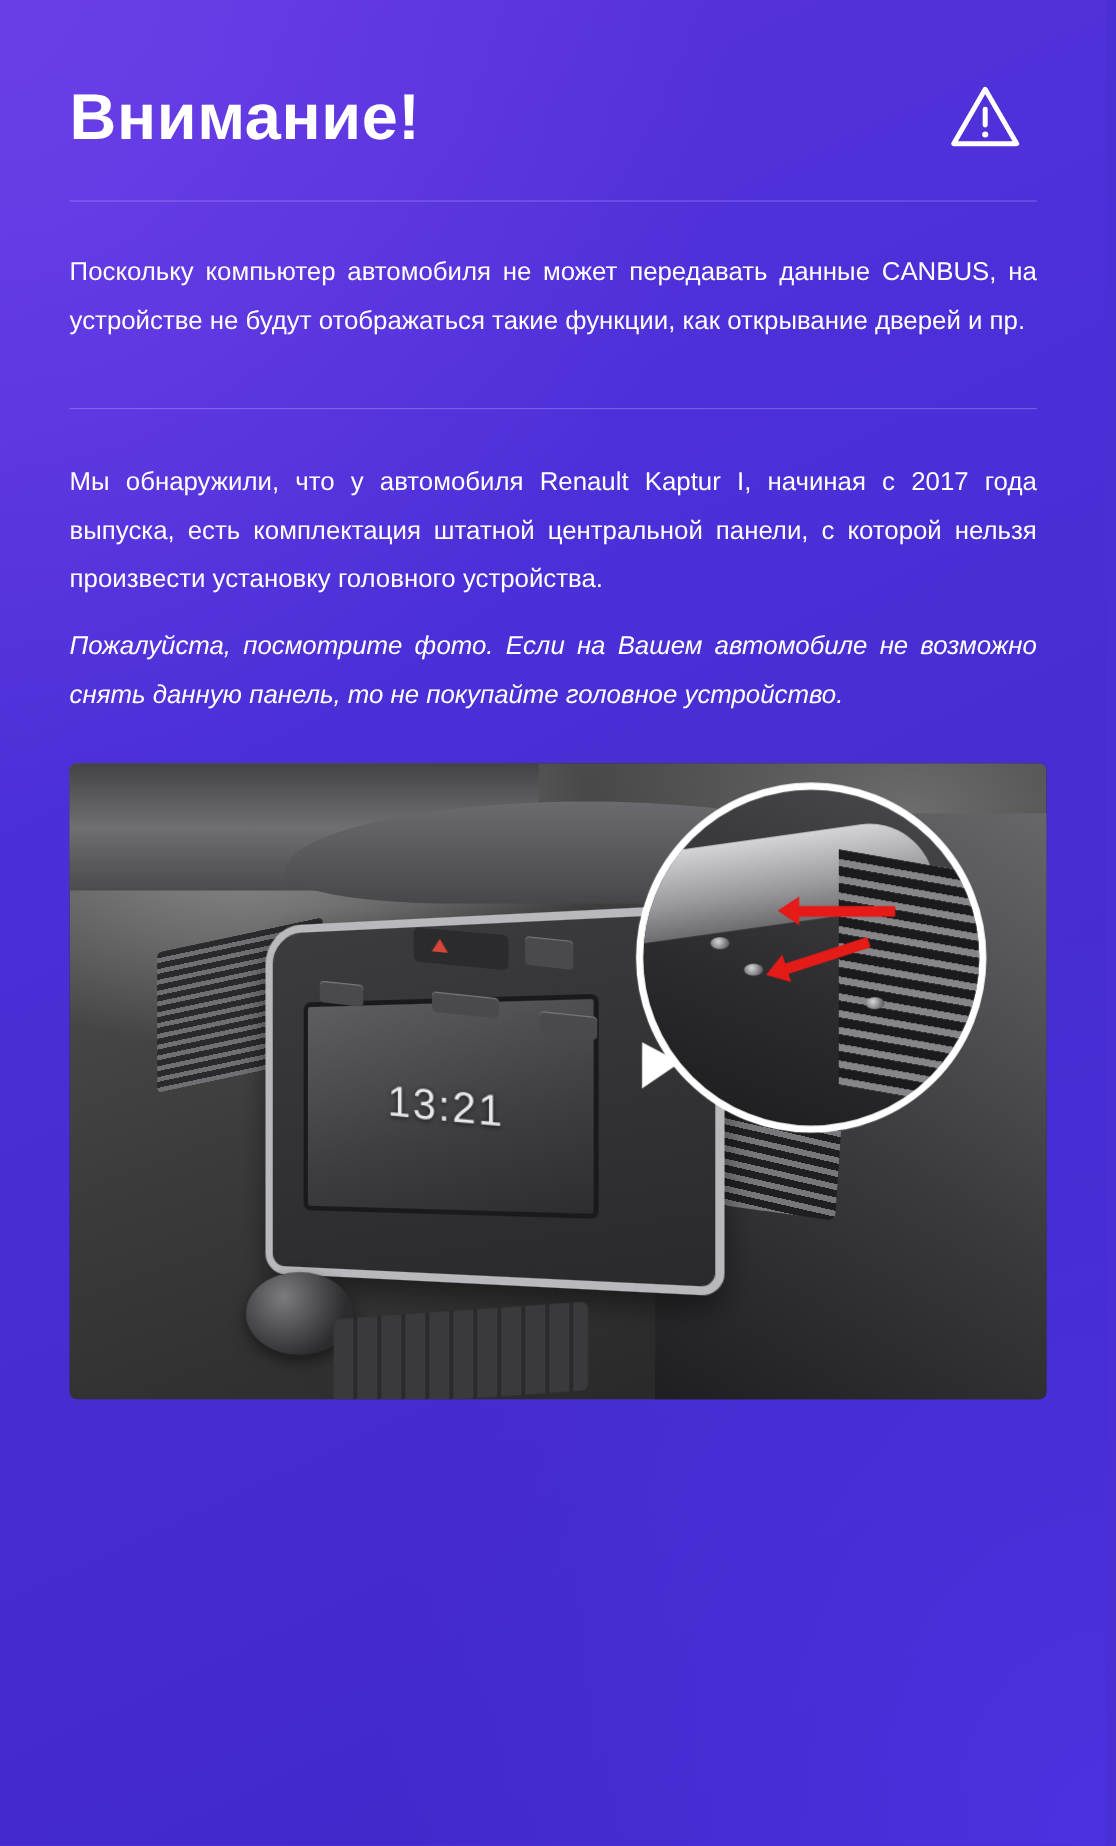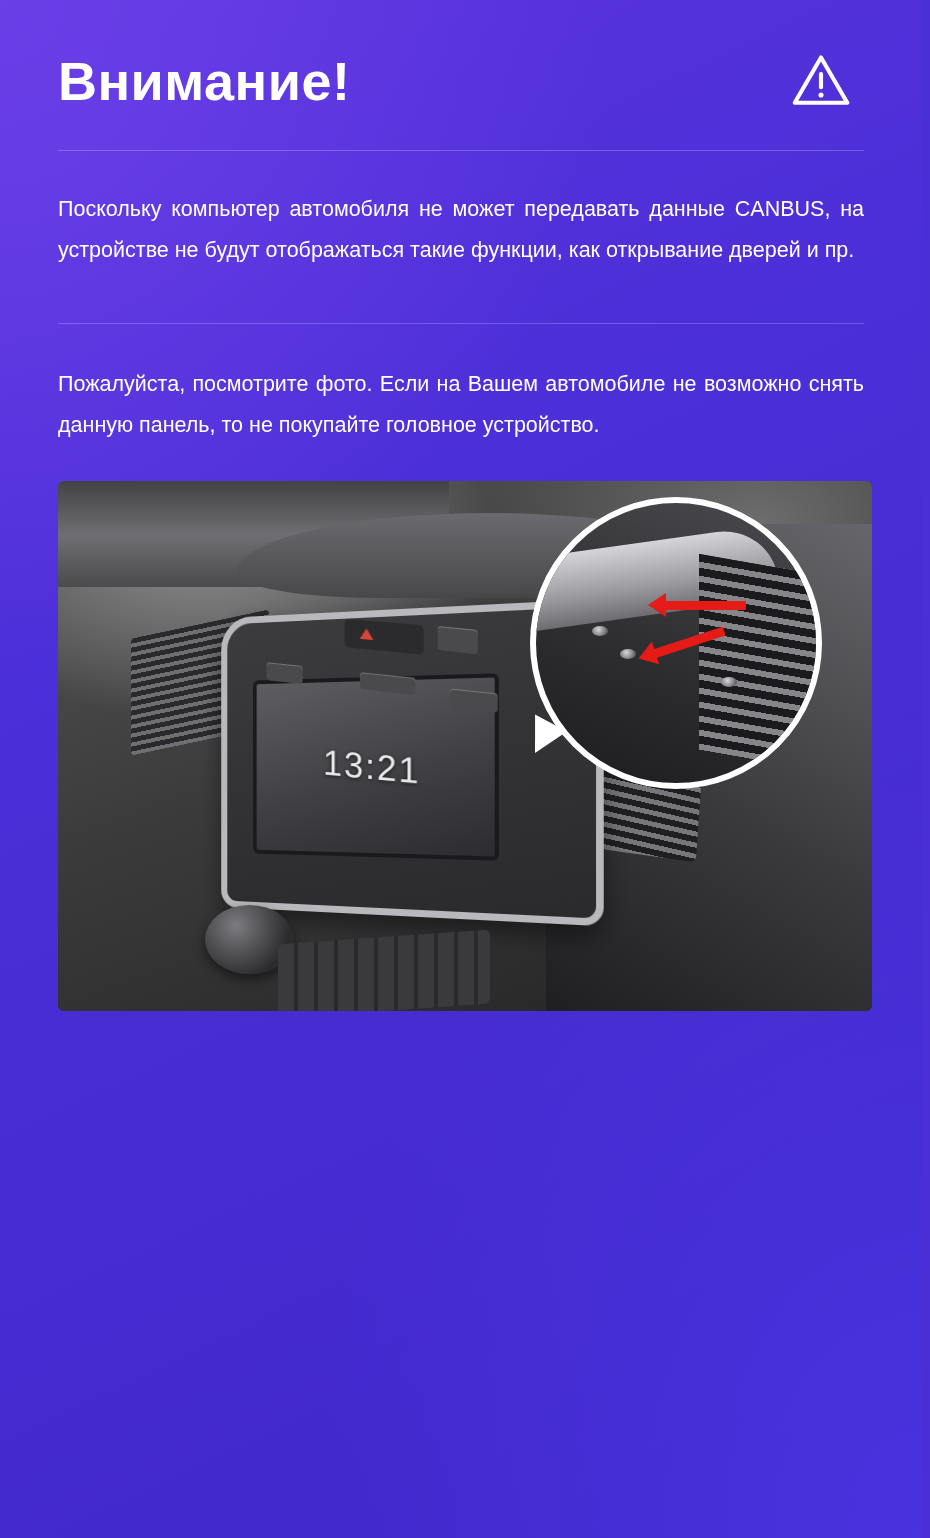--- a/index.html
+++ b/index.html
@@ -12,21 +12,21 @@
     overflow: hidden;
   }
   .page {
     position: relative;
     width: 922px;
     height: 1538px;
     background:
       radial-gradient(120% 80% at 0% 0%, #6a3fe8 0%, rgba(106,63,232,0) 55%),
       radial-gradient(110% 90% at 100% 100%, #4a33df 0%, rgba(74,51,223,0) 60%),
       linear-gradient(155deg, #5b33dd 0%, #4b2fd8 35%, #3f27c9 100%);
-    padding: 0 58px;
+    padding: 17px 58px;
   }
   .header {
     display: flex;
     align-items: center;
     justify-content: space-between;
     padding-top: 52px;
   }
   .title {
     color: #ffffff;
     font-size: 54px;
@@ -54,21 +54,21 @@
     text-justify: inter-word;
   }
   .block p { margin: 0; }
   .block-1 { padding-top: 38px; }
   .divider-2 {
     height: 1px;
     background: rgba(255,255,255,0.22);
     margin-top: 52px;
   }
   .block-2 { padding-top: 40px; }
-  .block-2 p + p { margin-top: 2px; }
+  .block-2 p + p { margin-top: 15px; font-style: italic; }
   .photo-wrap {
     margin-top: 36px;
     width: 814px;
     height: 530px;
     border-radius: 6px;
     overflow: hidden;
     position: relative;
     background: #2e2e30;
   }
   
@@ -228,20 +228,21 @@
 
   <div class="divider"></div>
 
   <div class="block block-1">
     <p>Поскольку компьютер автомобиля не может передавать данные CANBUS, на устройстве не будут отображаться такие функции, как открывание дверей и пр.</p>
   </div>
 
   <div class="divider divider-2"></div>
 
   <div class="block block-2">
+    <p>Мы обнаружили, что у автомобиля Renault Kaptur I, начиная с 2017 года выпуска, есть комплектация штатной центральной панели, с которой нельзя произвести установку головного устройства.</p>
     <p>Пожалуйста, посмотрите  фото. Если на Вашем  автомобиле не возможно снять данную панель, то не покупайте головное устройство.</p>
   </div>
 
   <div class="photo-wrap">
     <div class="ph"></div>
     <div class="ph-windshield"></div>
     <div class="ph-dash-top"></div>
     <div class="ph-dash-right"></div>
     <div class="ph-vent-left"></div>
     <div class="ph-vent-right"></div>

